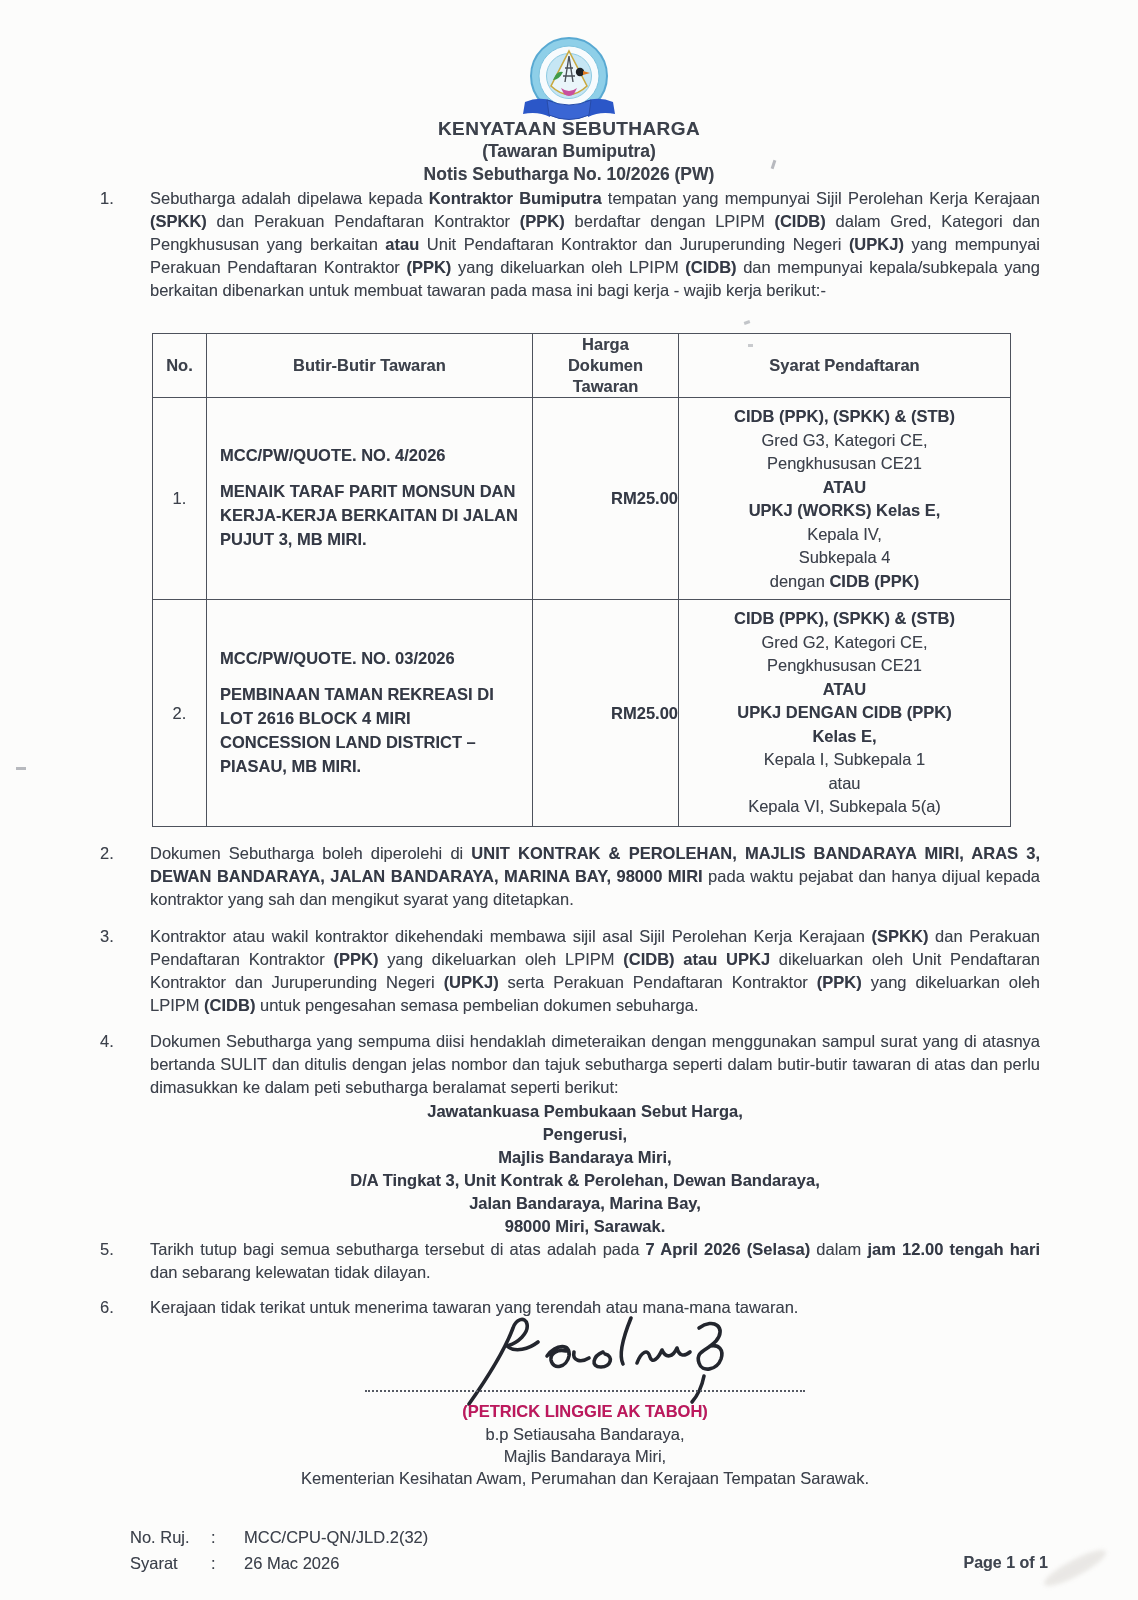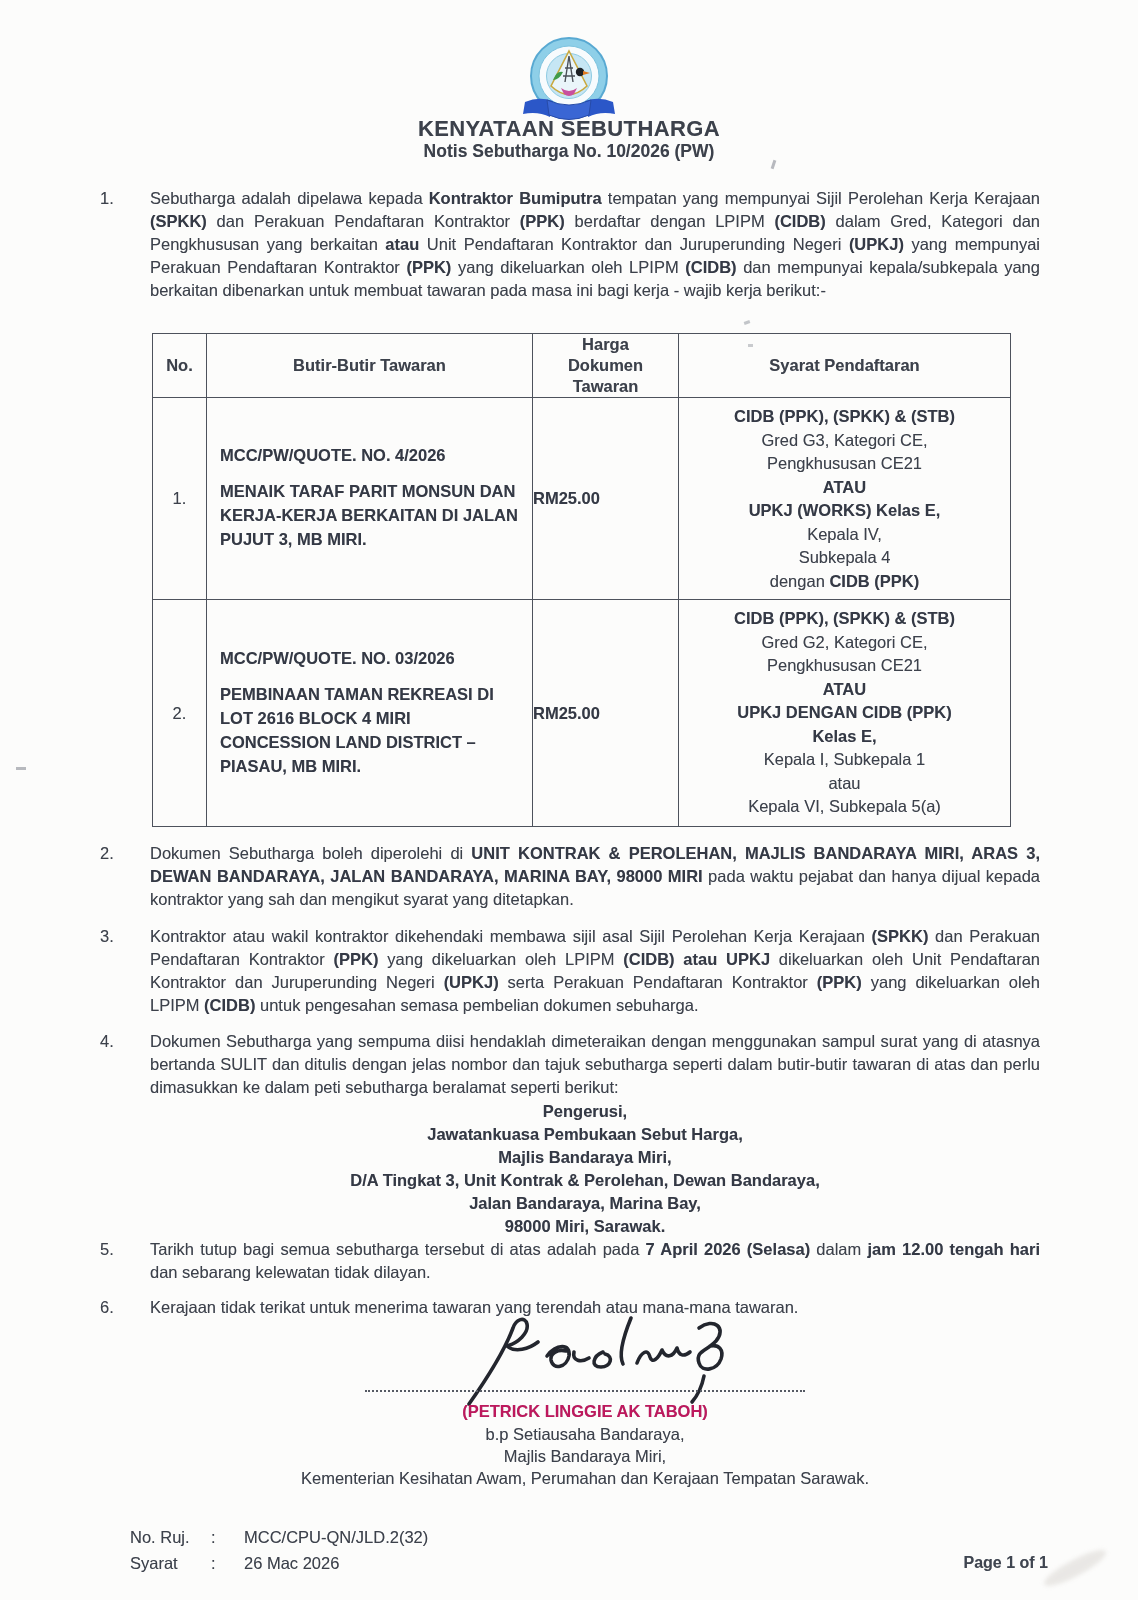--- a/index.html
+++ b/index.html
@@ -9,37 +9,37 @@
     font-family:"Liberation Sans", sans-serif;
     color:#3c414b;
     text-shadow:0 0 0.6px rgba(60,66,76,0.35);
   }
   .b { font-weight:bold; color:#343945; }
   .abs { position:absolute; }
 
   
   .logo-wrap { left:50%; top:36px; transform:translateX(-50%); }
   .titles { left:0; top:117px; width:1138px; text-align:center; line-height:23px; }
-  .t1 { font-size:22px; font-weight:bold; letter-spacing:0.4px; }
+  .t1 { font-size:19px; font-weight:bold; letter-spacing:0.4px; }
   .t2, .t3 { font-size:17.5px; font-weight:bold; }
 
   
   .para { display:flex; left:100px; width:940px; font-size:16.5px; line-height:23px; }
   .pnum { width:50px; flex:0 0 50px; }
   .ptext { flex:1; text-align:justify; }
 
   
   table.tender { border-collapse:collapse; table-layout:fixed; left:152px; top:333px; position:absolute; }
   .tender th, .tender td { border:1.7px solid #4d525c; font-size:16.5px; padding:0; }
   .tender th { font-weight:bold; text-align:center; vertical-align:middle; line-height:21px; height:60px; }
   .cell-no { text-align:center; vertical-align:middle; }
   .cell-butir { vertical-align:middle; padding:10px 12px 10px 13px !important; }
   .cell-butir .ref { font-weight:bold; color:#343945; margin-bottom:14px; }
   .cell-butir .jobtitle { font-weight:bold; color:#343945; line-height:24px; }
-  .cell-price { text-align:left; vertical-align:middle; font-weight:bold; color:#343945; }
+  .cell-price { text-align:right; vertical-align:middle; font-weight:bold; color:#343945; }
   .cell-syarat { vertical-align:top; text-align:center; padding:7px 6px 6px !important; line-height:23.5px; }
   .tline { min-height:23px; }
 
   
   .address { left:100px; top:1100px; width:970px; text-align:center; font-weight:bold; color:#343945; font-size:16.5px; line-height:23px; }
   .sigblock { left:100px; top:1390px; width:970px; text-align:center; font-size:16.5px; }
   .dotline { width:440px; margin:0 auto; border-top:2.5px dotted #555a63; }
   .signame { font-weight:bold; color:#be185d; margin-top:7px; line-height:24px; }
   .sigline { line-height:22.2px; }
   .sig-svg { left:455px; top:1308px; }
@@ -72,20 +72,21 @@
       <path d="M74,35 l7,2 l-7,2 z" fill="#e07a1f"></path>
       <path d="M52,52 q8,6 16,0 l-3,6 q-5,4 -10,0 z" fill="#c94f9e"></path>
       <path d="M16,66 q14,-6 28,-1 l-3,16 q-12,-6 -27,-3 z" fill="#2b57c8"></path>
       <path d="M104,66 q-14,-6 -28,-1 l3,16 q12,-6 27,-3 z" fill="#2b57c8"></path>
       <path d="M38,64 q22,10 44,0 l-2,15 q-20,9 -40,0 z" fill="#3a66d4" stroke="#274ba8" stroke-width="1"></path>
     </svg>
   </div>
 
   <div class="abs titles">
     <div class="t1">KENYATAAN SEBUTHARGA</div>
+    <div class="t2">(Tawaran Bumiputra)</div>
     <div class="t3">Notis Sebutharga No. 10/2026 (PW)</div>
   </div>
 
   <div class="abs para" style="top:187px">
     <div class="pnum">1.</div>
     <div class="ptext"><span>Sebutharga adalah dipelawa kepada </span><span class="b">Kontraktor Bumiputra</span><span> tempatan yang mempunyai Sijil Perolehan Kerja Kerajaan </span><span class="b">(SPKK)</span><span> dan Perakuan Pendaftaran Kontraktor </span><span class="b">(PPK)</span><span> berdaftar dengan LPIPM </span><span class="b">(CIDB)</span><span> dalam Gred, Kategori dan Pengkhususan yang berkaitan </span><span class="b">atau</span><span> Unit Pendaftaran Kontraktor dan Juruperunding Negeri </span><span class="b">(UPKJ)</span><span> yang mempunyai Perakuan Pendaftaran Kontraktor </span><span class="b">(PPK)</span><span> yang dikeluarkan oleh LPIPM </span><span class="b">(CIDB)</span><span> dan mempunyai kepala/subkepala yang berkaitan dibenarkan untuk membuat tawaran pada masa ini bagi kerja - wajib kerja berikut:-</span></div>
   </div>
 
   <table class="tender">
     <colgroup>
@@ -148,22 +149,22 @@
   <div class="abs para" style="top:925px">
     <div class="pnum">3.</div>
     <div class="ptext"><span>Kontraktor atau wakil kontraktor dikehendaki membawa sijil asal Sijil Perolehan Kerja Kerajaan </span><span class="b">(SPKK)</span><span> dan Perakuan Pendaftaran Kontraktor </span><span class="b">(PPK)</span><span> yang dikeluarkan oleh LPIPM </span><span class="b">(CIDB) atau UPKJ</span><span> dikeluarkan oleh Unit Pendaftaran Kontraktor dan Juruperunding Negeri </span><span class="b">(UPKJ)</span><span> serta Perakuan Pendaftaran Kontraktor </span><span class="b">(PPK)</span><span> yang dikeluarkan oleh LPIPM </span><span class="b">(CIDB)</span><span> untuk pengesahan semasa pembelian dokumen sebuharga.</span></div>
   </div>
   <div class="abs para" style="top:1030px">
     <div class="pnum">4.</div>
     <div class="ptext"><span>Dokumen Sebutharga yang sempuma diisi hendaklah dimeteraikan dengan menggunakan sampul surat yang di atasnya bertanda SULIT dan ditulis dengan jelas nombor dan tajuk sebutharga seperti dalam butir-butir tawaran di atas dan perlu dimasukkan ke dalam peti sebutharga beralamat seperti berikut:</span></div>
   </div>
 
   <div class="abs address">
+      <div class="tline">Jawatankuasa Pembukaan Sebut Harga,</div>
       <div class="tline">Pengerusi,</div>
-      <div class="tline">Jawatankuasa Pembukaan Sebut Harga,</div>
       <div class="tline">Majlis Bandaraya Miri,</div>
       <div class="tline">D/A Tingkat 3, Unit Kontrak &amp; Perolehan, Dewan Bandaraya,</div>
       <div class="tline">Jalan Bandaraya, Marina Bay,</div>
       <div class="tline">98000 Miri, Sarawak.</div>
     </div>
 
   <div class="abs para" style="top:1238px">
     <div class="pnum">5.</div>
     <div class="ptext"><span>Tarikh tutup bagi semua sebutharga tersebut di atas adalah pada </span><span class="b">7 April 2026 (Selasa)</span><span> dalam </span><span class="b">jam 12.00 tengah hari</span><span> dan sebarang kelewatan tidak dilayan.</span></div>
   </div>

